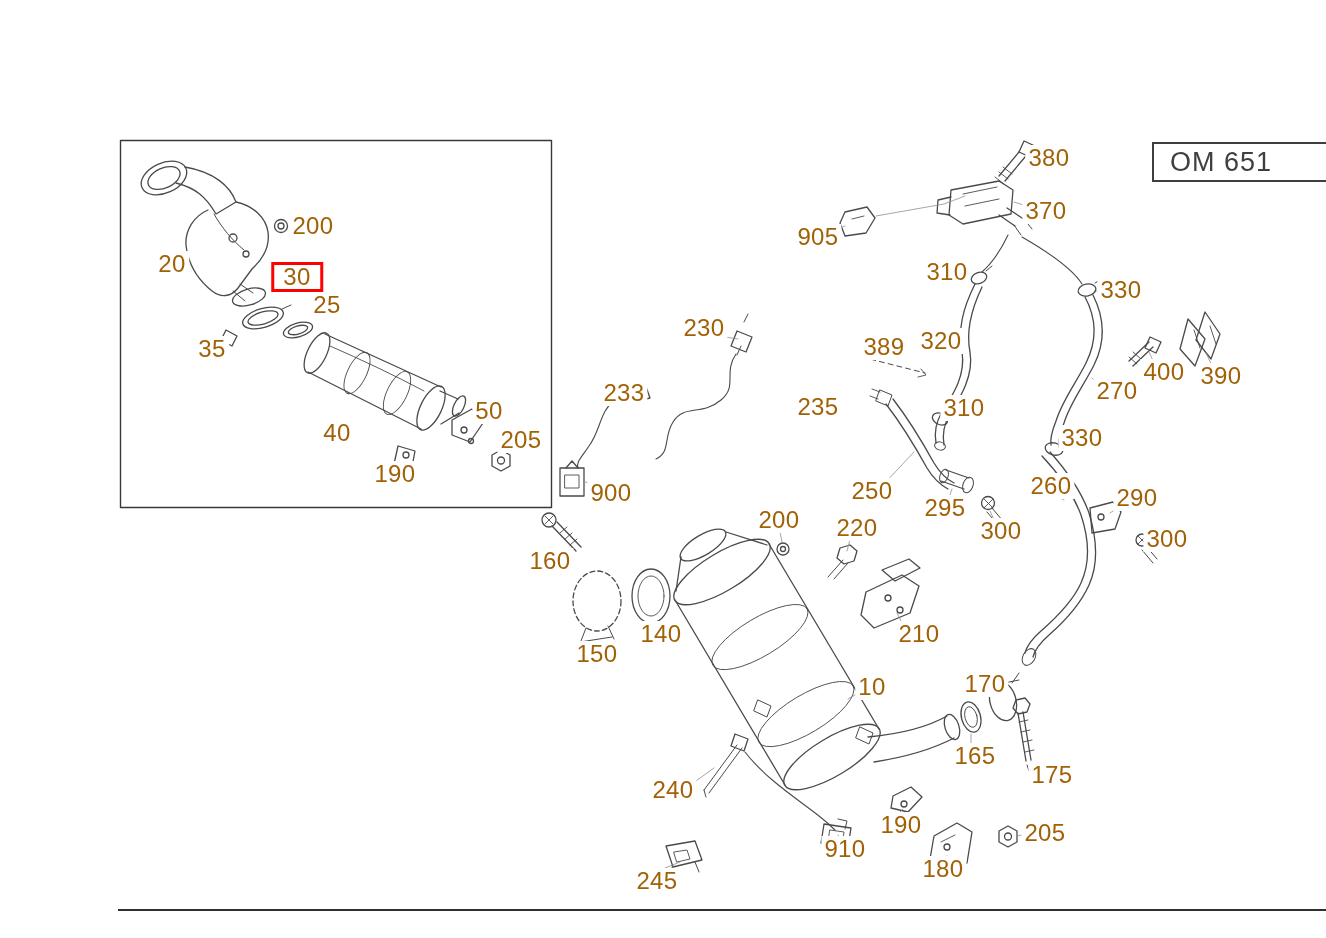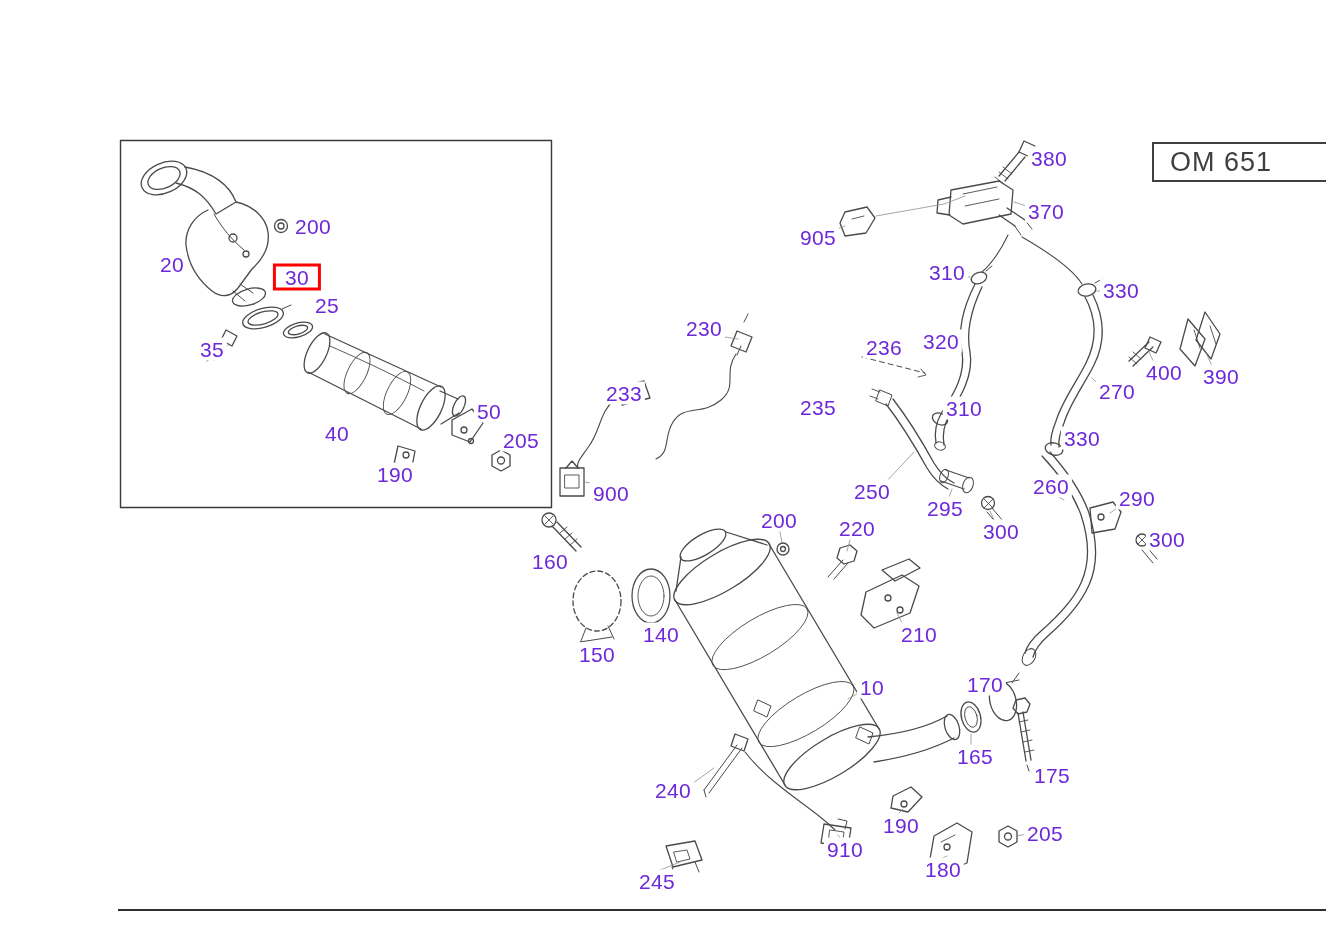--- a/index.html
+++ b/index.html
@@ -1,21 +1,21 @@
 <!DOCTYPE html>
 <html style="--hl: #ff0000;"><head>
 <meta charset="utf-8">
 <style>
   html,body{margin:0;padding:0;background:#fff;}
   .stage{position:relative;width:1326px;height:938px;background:#fff;overflow:hidden;
          font-family:"Liberation Sans",sans-serif;}
   .art{position:absolute;left:0;top:0;width:1326px;height:938px;}
   .callout-layer{position:absolute;left:0;top:0;width:100%;height:100%;}
   .callout{position:absolute;transform:translate(-50%,-50%);
-           font-size:21px;color:#6d28d9;letter-spacing:.4px;white-space:nowrap;
+           font-size:24px;color:#a16207;letter-spacing:.4px;white-space:nowrap;
            line-height:1;cursor:pointer;background:#fff;padding:1px 3px;}
   .callout.is-highlighted{outline:3px solid var(--hl,#ff0000);padding:0 9px;}
   .plate{position:absolute;left:1152px;top:142px;width:210px;height:40px;
          border:2px solid #3f3f3f;display:flex;align-items:center;
          padding-left:16px;box-sizing:border-box;
          font-size:27px;color:#3f3f3f;letter-spacing:1px;}
   .baseline{position:absolute;left:118px;right:0;top:909px;border-top:2px solid #2f2f2f;}
 </style>
 </head>
 <body>
@@ -256,21 +256,21 @@
       <div class="callout" style="left: 611px; top: 493px;">900</div>
       <div class="callout" style="left: 550px; top: 561px;">160</div>
       <div class="callout" style="left: 597px; top: 654px;">150</div>
       <div class="callout" style="left: 661px; top: 634px;">140</div>
       <div class="callout" style="left: 818px; top: 237px;">905</div>
       <div class="callout" style="left: 1049px; top: 158px;">380</div>
       <div class="callout" style="left: 1046px; top: 211px;">370</div>
       <div class="callout" style="left: 947px; top: 272px;">310</div>
       <div class="callout" style="left: 1121px; top: 290px;">330</div>
       <div class="callout" style="left: 941px; top: 341px;">320</div>
-      <div class="callout" style="left: 884px; top: 347px;">236</div>
+      <div class="callout" style="left: 884px; top: 347px;">389</div>
       <div class="callout" style="left: 818px; top: 407px;">235</div>
       <div class="callout" style="left: 1164px; top: 372px;">400</div>
       <div class="callout" style="left: 1221px; top: 376px;">390</div>
       <div class="callout" style="left: 1117px; top: 391px;">270</div>
       <div class="callout" style="left: 964px; top: 408px;">310</div>
       <div class="callout" style="left: 1082px; top: 438px;">330</div>
       <div class="callout" style="left: 872px; top: 491px;">250</div>
       <div class="callout" style="left: 945px; top: 508px;">295</div>
       <div class="callout" style="left: 1051px; top: 486px;">260</div>
       <div class="callout" style="left: 1137px; top: 498px;">290</div>

